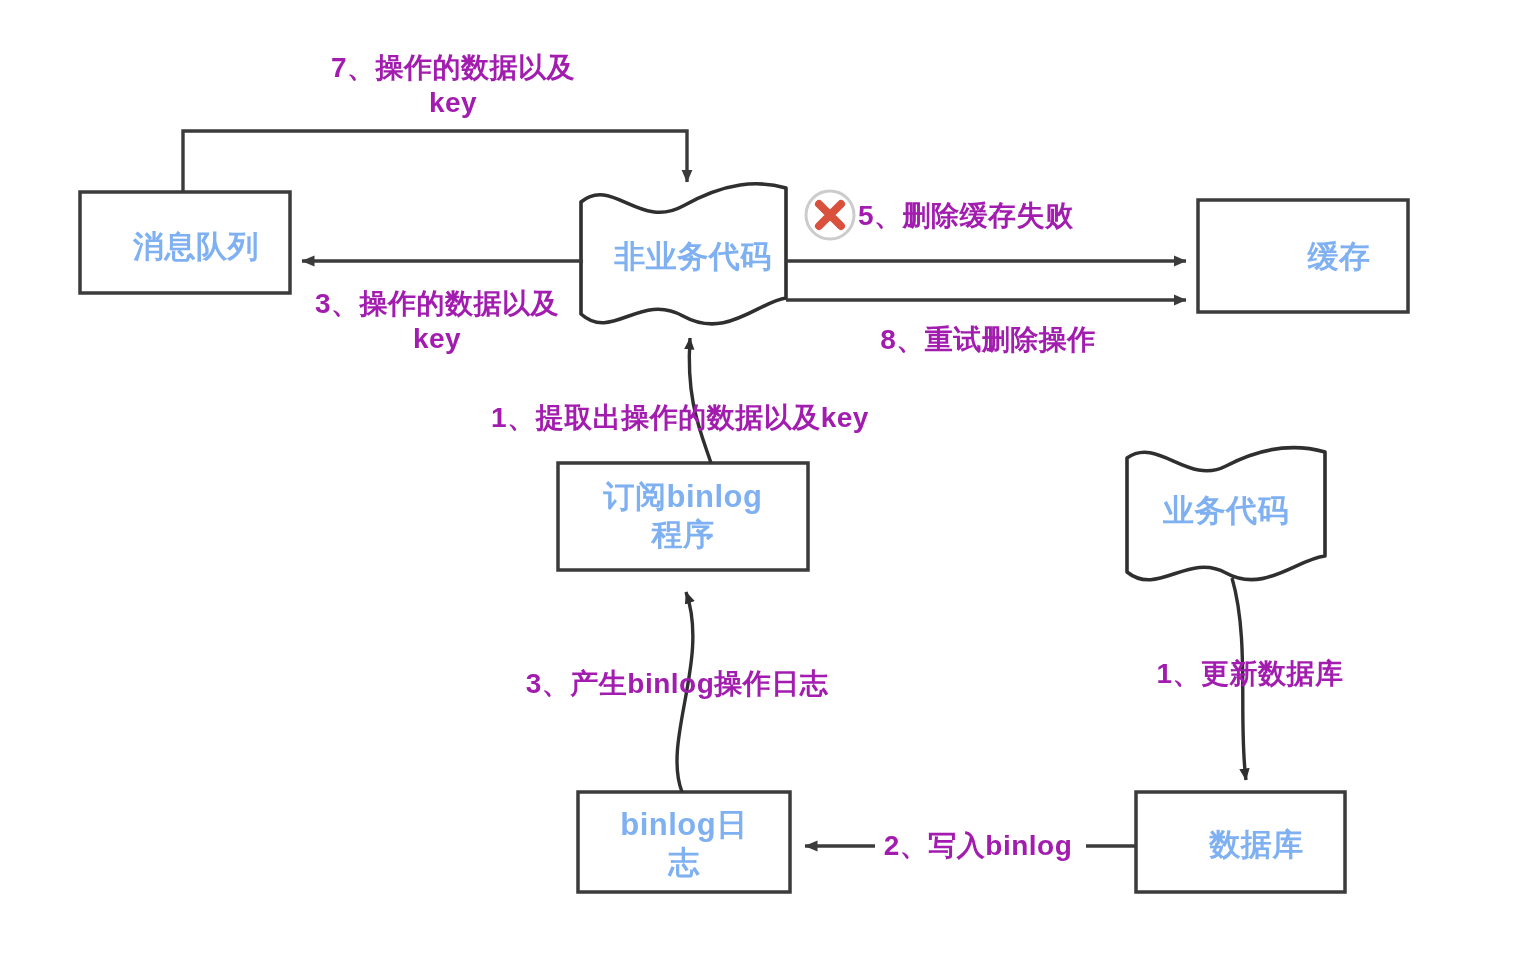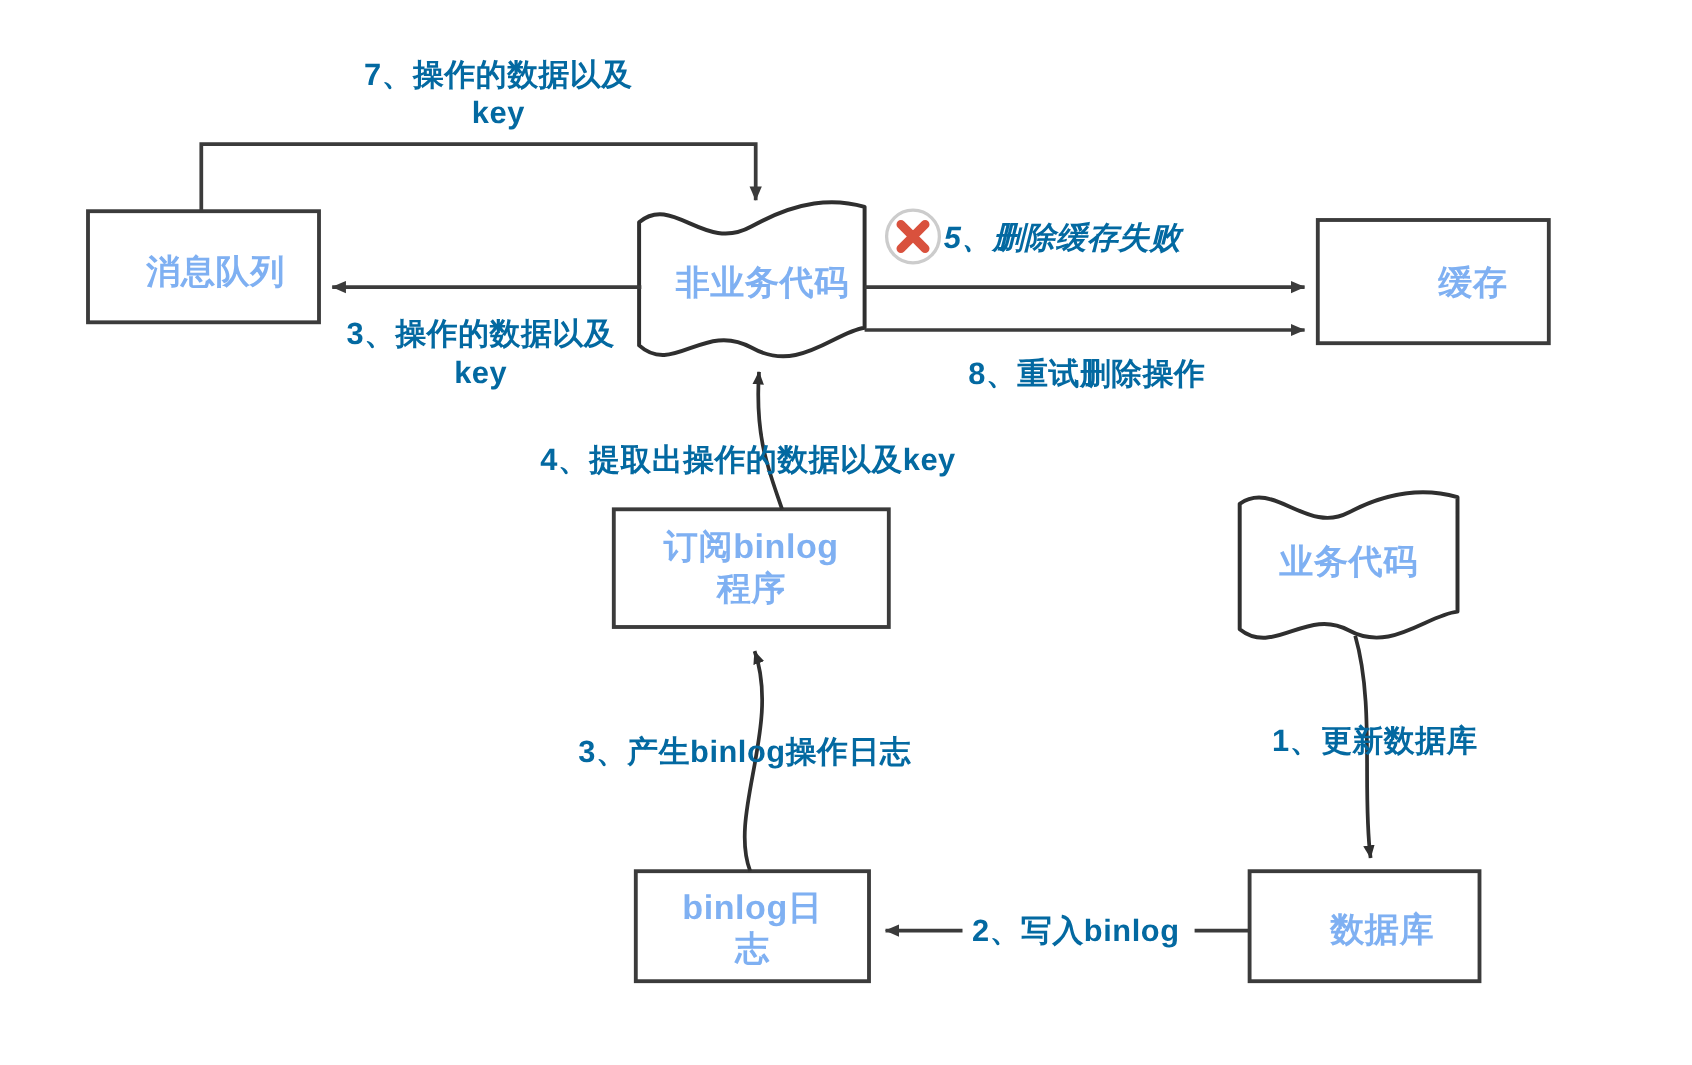--- a/index.html
+++ b/index.html
@@ -32,21 +32,21 @@
     color: #7fb0f2;
     font-weight: bold;
     text-align: center;
     line-height: 1.22;
     letter-spacing: 0.5px;
     white-space: pre-line;
     pointer-events: none;
   }
   .edge-label {
     position: absolute;
-    color: #0369a1;
+    color: #a21caf;
     font-weight: bold;
     text-align: center;
     line-height: 1.25;
     letter-spacing: 0.5px;
     white-space: pre-line;
     pointer-events: none;
   }
   .n-32 { font-size: 31px; }
   .e-28 { font-size: 28px; }
 </style>
@@ -129,23 +129,23 @@
 志</div>
 
   <div class="node-label n-32" style="left:1136px; top:826px; width:241px;">数据库</div>
 
   <div class="edge-label e-28" style="left:1110px; top:656px; width:280px;">1、更新数据库</div>
 
   <div class="edge-label e-28" style="left:872px; top:828px; width:212px;text-align:center;">2、写入binlog</div>
 
   <div class="edge-label e-28" style="left:462px; top:666px; width:430px;">3、产生binlog操作日志</div>
 
-  <div class="edge-label e-28" style="left:420px; top:400px; width:520px;">4、提取出操作的数据以及key</div>
+  <div class="edge-label e-28" style="left:420px; top:400px; width:520px;">1、提取出操作的数据以及key</div>
 
-  <div class="edge-label e-28" style="left:858px; top:198px; width:300px; text-align:left;font-style:italic;">5、删除缓存失败</div>
+  <div class="edge-label e-28" style="left:858px; top:198px; width:300px; text-align:left;">5、删除缓存失败</div>
 
   <div class="edge-label e-28" style="left:272px; top:286px; width:330px;">3、操作的数据以及
 key</div>
 
   <div class="edge-label e-28" style="left:288px; top:50px; width:330px;">7、操作的数据以及
 key</div>
 
   <div class="edge-label e-28" style="left:838px; top:322px; width:300px;">8、重试删除操作</div>
 
 </div>

